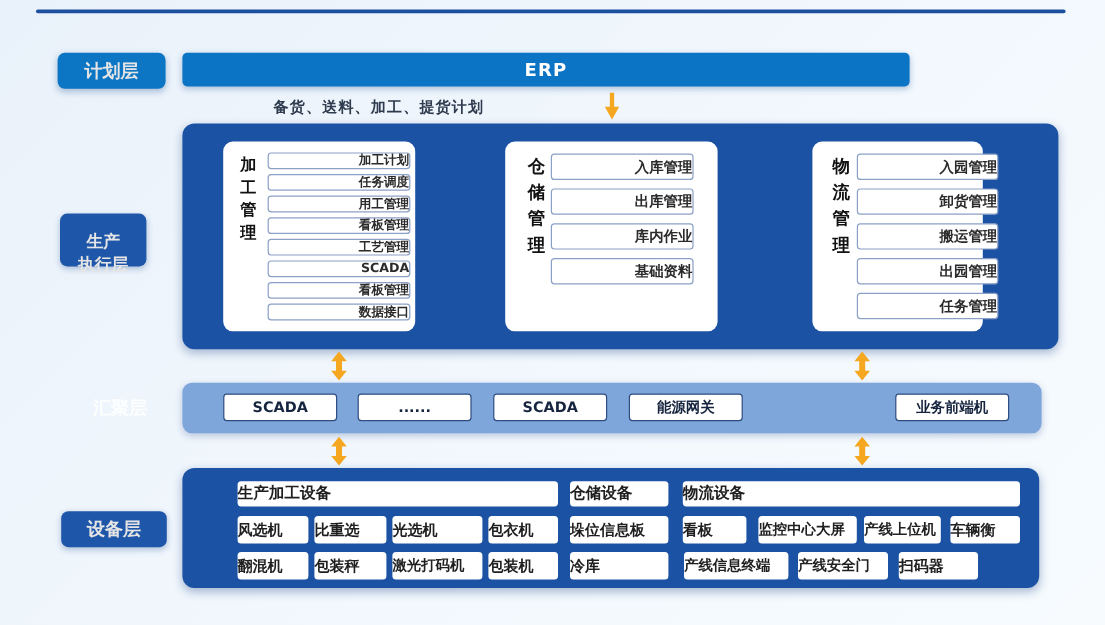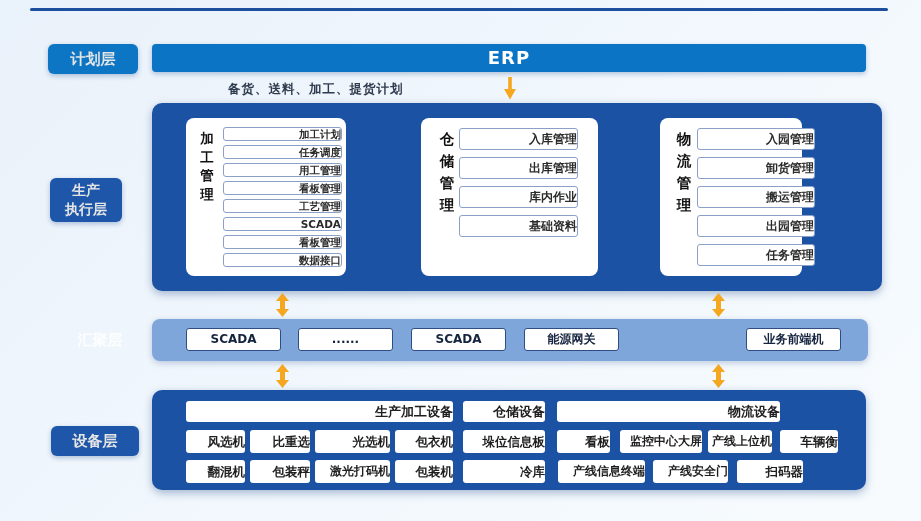--- a/index.html
+++ b/index.html
@@ -17,31 +17,31 @@
     background:#1d4f9f;border-radius:2px;
   }
   
   .layer-label{
     position:absolute;background:#0d76c4;color:#e5e5e5;font-weight:bold;
     border-radius:6px;text-align:center;
     box-shadow:0 2px 5px rgba(20,70,140,.3);
   }
   .lbl-plan{left:48px;top:44px;width:90px;height:30px;line-height:30px;font-size:15px;}
   .lbl-exec{left:50px;top:178px;width:72px;height:44px;font-size:14px;line-height:19px;
-    padding-top:3px;box-sizing:border-box;background:#1e57a9;}
+    padding-top:15px;box-sizing:border-box;background:#1e57a9;}
   .lbl-device{left:51px;top:426px;width:88px;height:30px;line-height:30px;font-size:15px;background:#1e57a9;}
   .lbl-agg{
     position:absolute;left:55px;top:331px;width:90px;text-align:center;
     color:#ffffff;font-weight:bold;font-size:15px;opacity:.92;
   }
   
   .erp-bar{
-    position:absolute;left:152px;top:44px;width:714px;height:28px;
+    position:absolute;left:152px;top:44px;width:606px;height:28px;
     background:#0b74c4;border-radius:4px;color:#fff;font-weight:bold;
-    font-size:18px;line-height:28px;text-align:center;letter-spacing:1px;
+    font-size:15px;line-height:28px;text-align:center;letter-spacing:1px;
     box-shadow:0 2px 5px rgba(20,70,140,.3);
   }
   .flow-note{
     position:absolute;left:228px;top:81px;
     font-size:12.5px;font-weight:bold;color:#2f3b4e;letter-spacing:1px;
   }
   
   .exec-container{
     position:absolute;left:152px;top:103px;width:714px;height:188px;
     background:#1c52a4;border-radius:10px;
@@ -62,42 +62,42 @@
     position:absolute;top:9px;width:95px;height:23px;background:#fff;
     border:1px solid #2f4d80;border-radius:3px;box-sizing:border-box;
     font-size:12px;font-weight:bold;color:#16243f;text-align:center;line-height:21px;
   }
   
   .card{
     position:absolute;top:15px;height:158px;background:#fff;border-radius:8px;
   }
   .card-1{left:34px;width:160px;}
   .card-2{left:269px;width:177px;}
-  .card-3{left:508px;width:142px;}
+  .card-3{left:525px;width:142px;}
   .vtitle{
     position:absolute;width:16px;word-break:break-all;
     font-weight:bold;color:#111;text-align:center;
   }
   .vtitle-1{left:13px;top:11px;font-size:13.5px;line-height:18.5px;}
   .vtitle-2{left:18px;top:10px;font-size:14.5px;line-height:22px;}
   .vtitle-3{left:16px;top:10px;font-size:14.5px;line-height:22px;}
   .item-col{position:absolute;top:9px;}
   .col-1{left:37px;width:119px;}
   .col-2{left:38px;width:119px;}
   .col-3{left:37px;width:118px;}
   .item{
     box-sizing:border-box;background:#fff;border:1px solid #8aa0c6;border-radius:3px;
     text-align:right;color:#2b2b2b;font-weight:bold;
   }
   .item-sm{height:14px;line-height:12px;font-size:10.5px;margin-bottom:4px;}
   .item-lg{height:22px;line-height:20px;font-size:12px;margin-bottom:7px;margin-top:1px;}
   
   .dev-box{
-    position:absolute;background:#fff;border-radius:3px;text-align:right;
-    color:#1f1f1f;font-weight:bold;box-sizing:border-box;
+    position:absolute;background:#fff;border-radius:3px;text-align:left;
+    color:#1f1f1f;font-weight:bold;box-sizing:border-box;margin-left:12px;
   }
   .dev-head{top:11px;height:21px;line-height:21px;font-size:13px;}
   .dev-r1{top:40px;height:23px;line-height:23px;font-size:12.5px;}
   .dev-r2{top:70px;height:23px;line-height:23px;font-size:12.5px;}
   
   .arrow{position:absolute;}
 </style>
 </head>
 <body>
 
@@ -172,21 +172,21 @@
     <path d="M7.5 0 L14 8 H10 V16 H14 L7.5 24 L1 16 H5 V8 H1 Z" fill="#F5A71F"></path>
   </svg>
   <svg class="arrow" style="left:711px;top:364px" width="15" height="24" viewBox="0 0 15 24">
     <path d="M7.5 0 L14 8 H10 V16 H14 L7.5 24 L1 16 H5 V8 H1 Z" fill="#F5A71F"></path>
   </svg>
 
   <div class="layer-label lbl-device">设备层</div>
   <div class="device-container">
     <div class="dev-box dev-head" style="left:34px;width:267px">生产加工设备</div>
     <div class="dev-box dev-head" style="left:311px;width:82px">仓储设备</div>
-    <div class="dev-box dev-head" style="left:405px;width:223px">物流设备</div>
+    <div class="dev-box dev-head" style="left:405px;width:281px">物流设备</div>
 
     <div class="dev-box dev-r1" style="left:34px;width:59px">风选机</div>
     <div class="dev-box dev-r1" style="left:98px;width:60px">比重选</div>
     <div class="dev-box dev-r1" style="left:163px;width:75px">光选机</div>
     <div class="dev-box dev-r1" style="left:243px;width:58px">包衣机</div>
     <div class="dev-box dev-r1" style="left:311px;width:82px">垛位信息板</div>
     <div class="dev-box dev-r1" style="left:405px;width:53px">看板</div>
     <div class="dev-box dev-r1" style="left:468px;width:82px;font-size:12px">监控中心大屏</div>
     <div class="dev-box dev-r1" style="left:556px;width:64px;font-size:12px">产线上位机</div>
     <div class="dev-box dev-r1" style="left:628px;width:58px">车辆衡</div>

